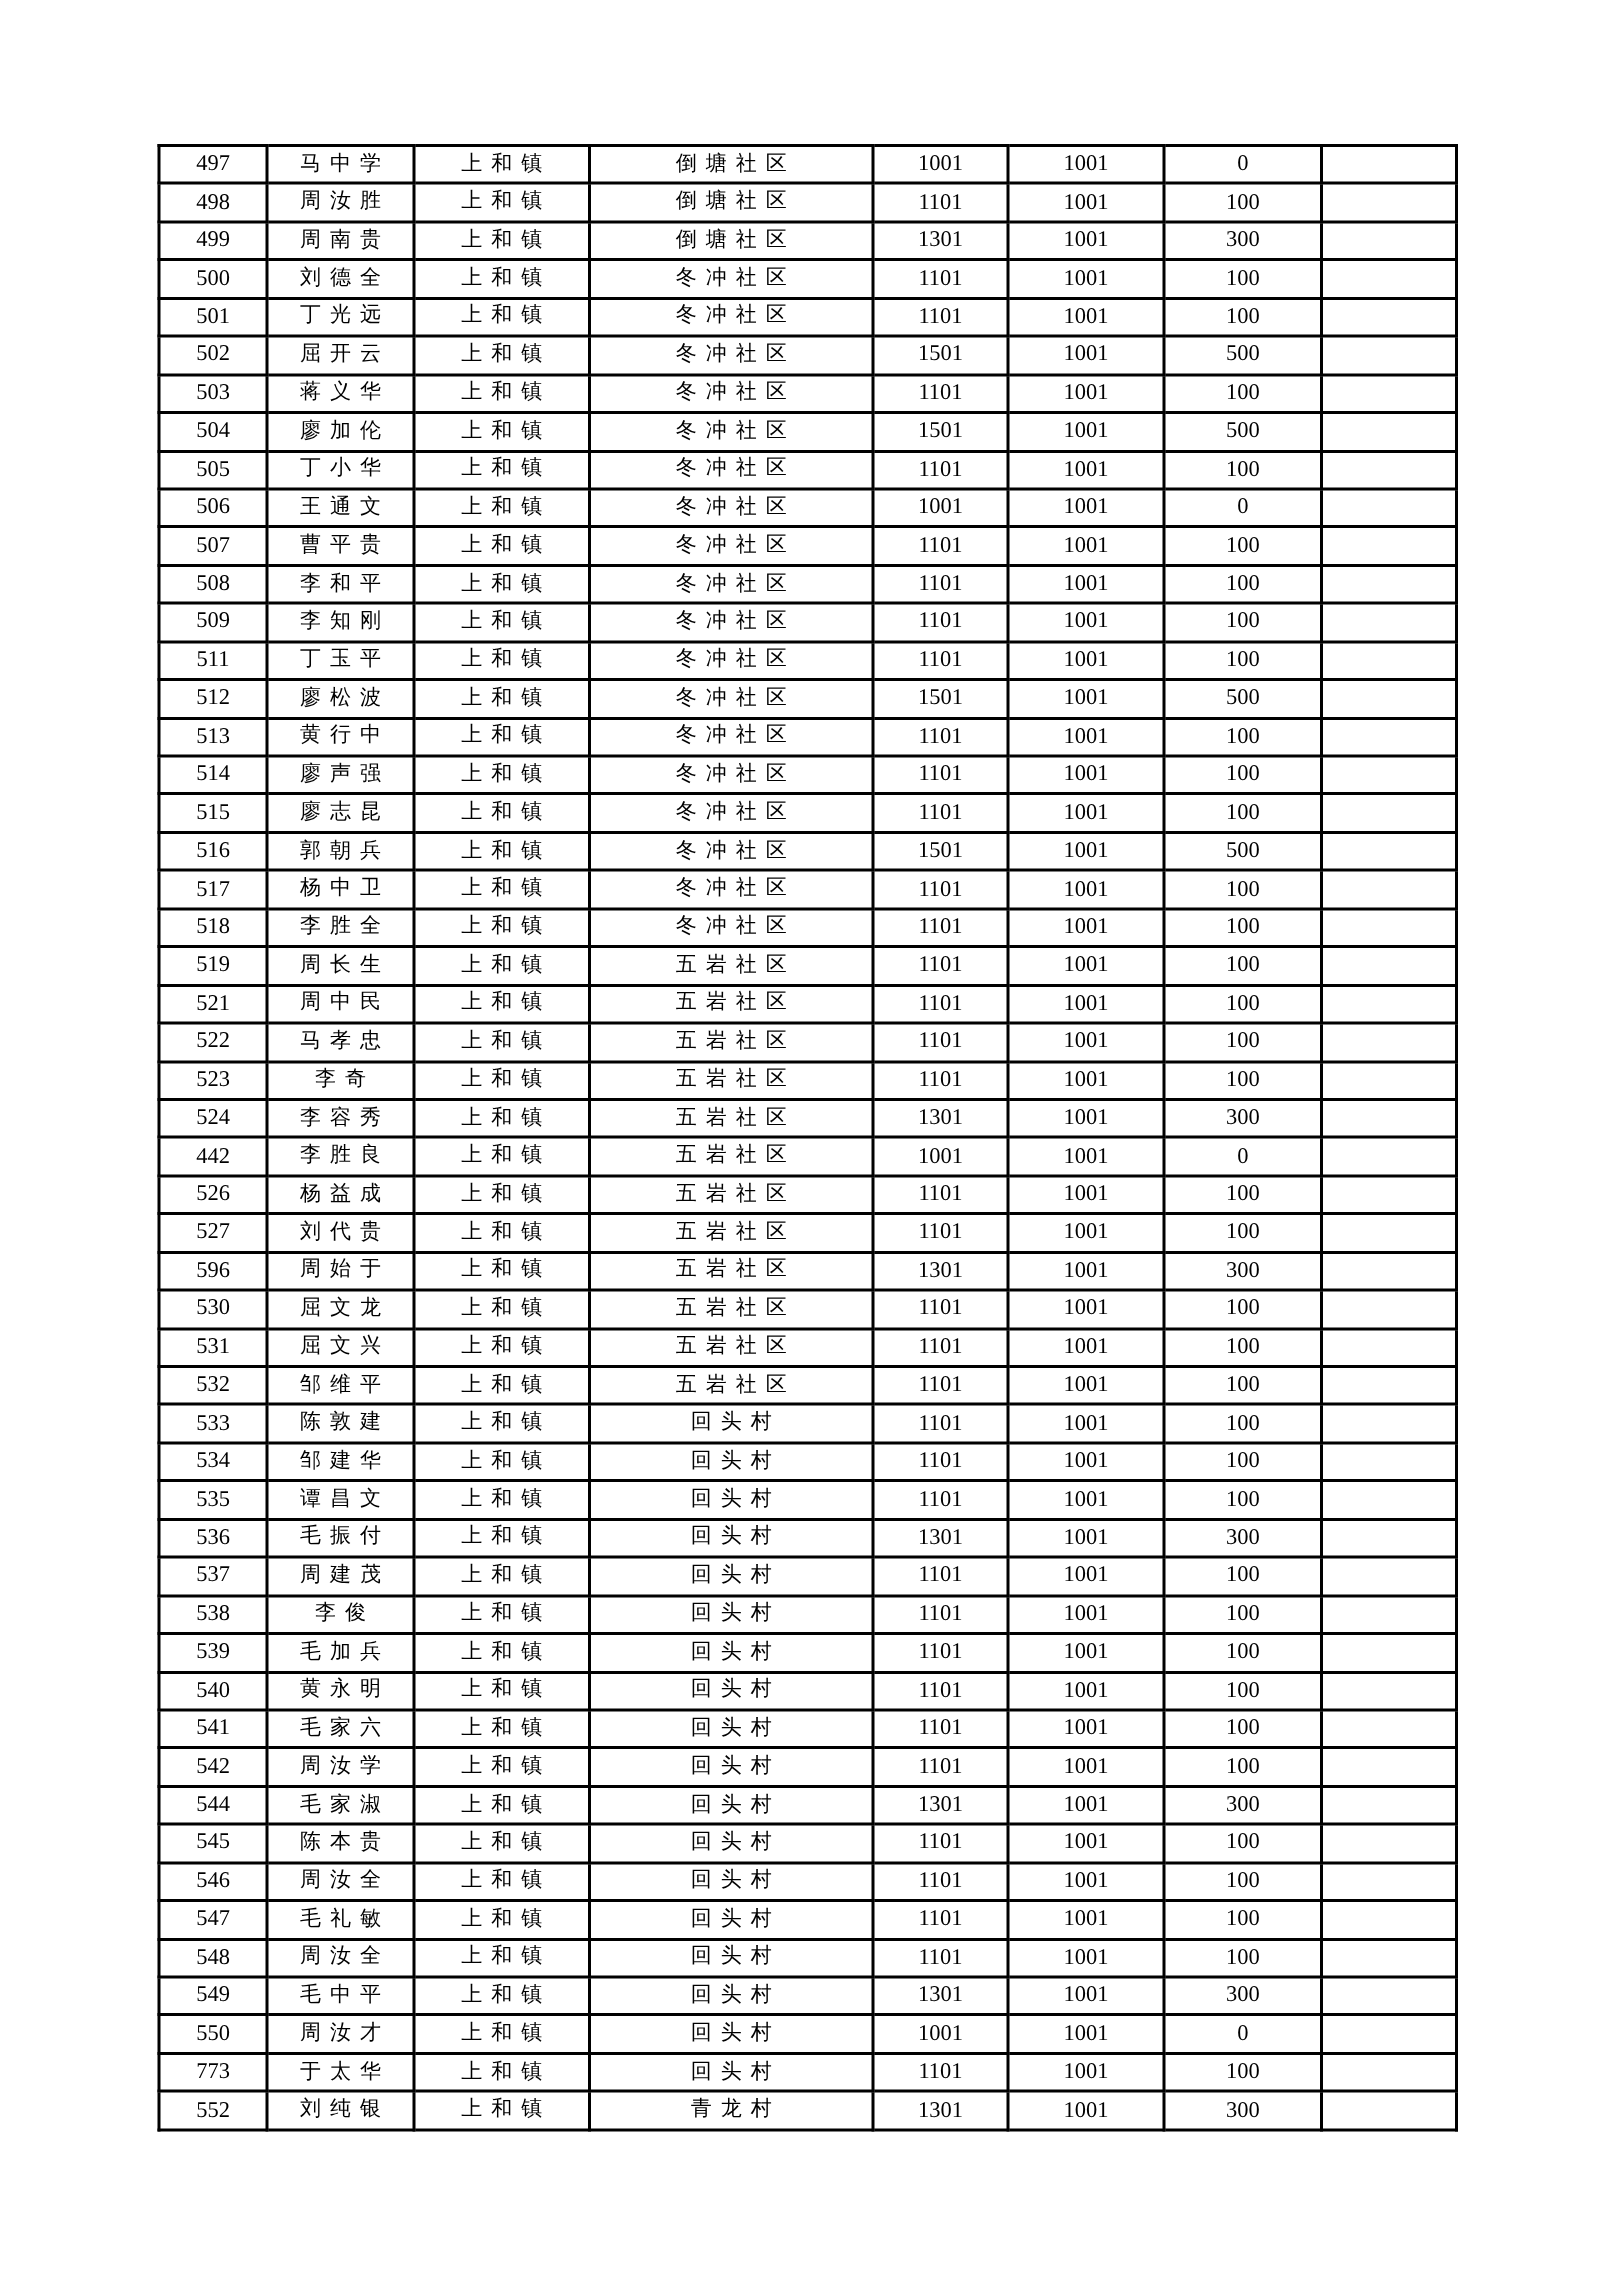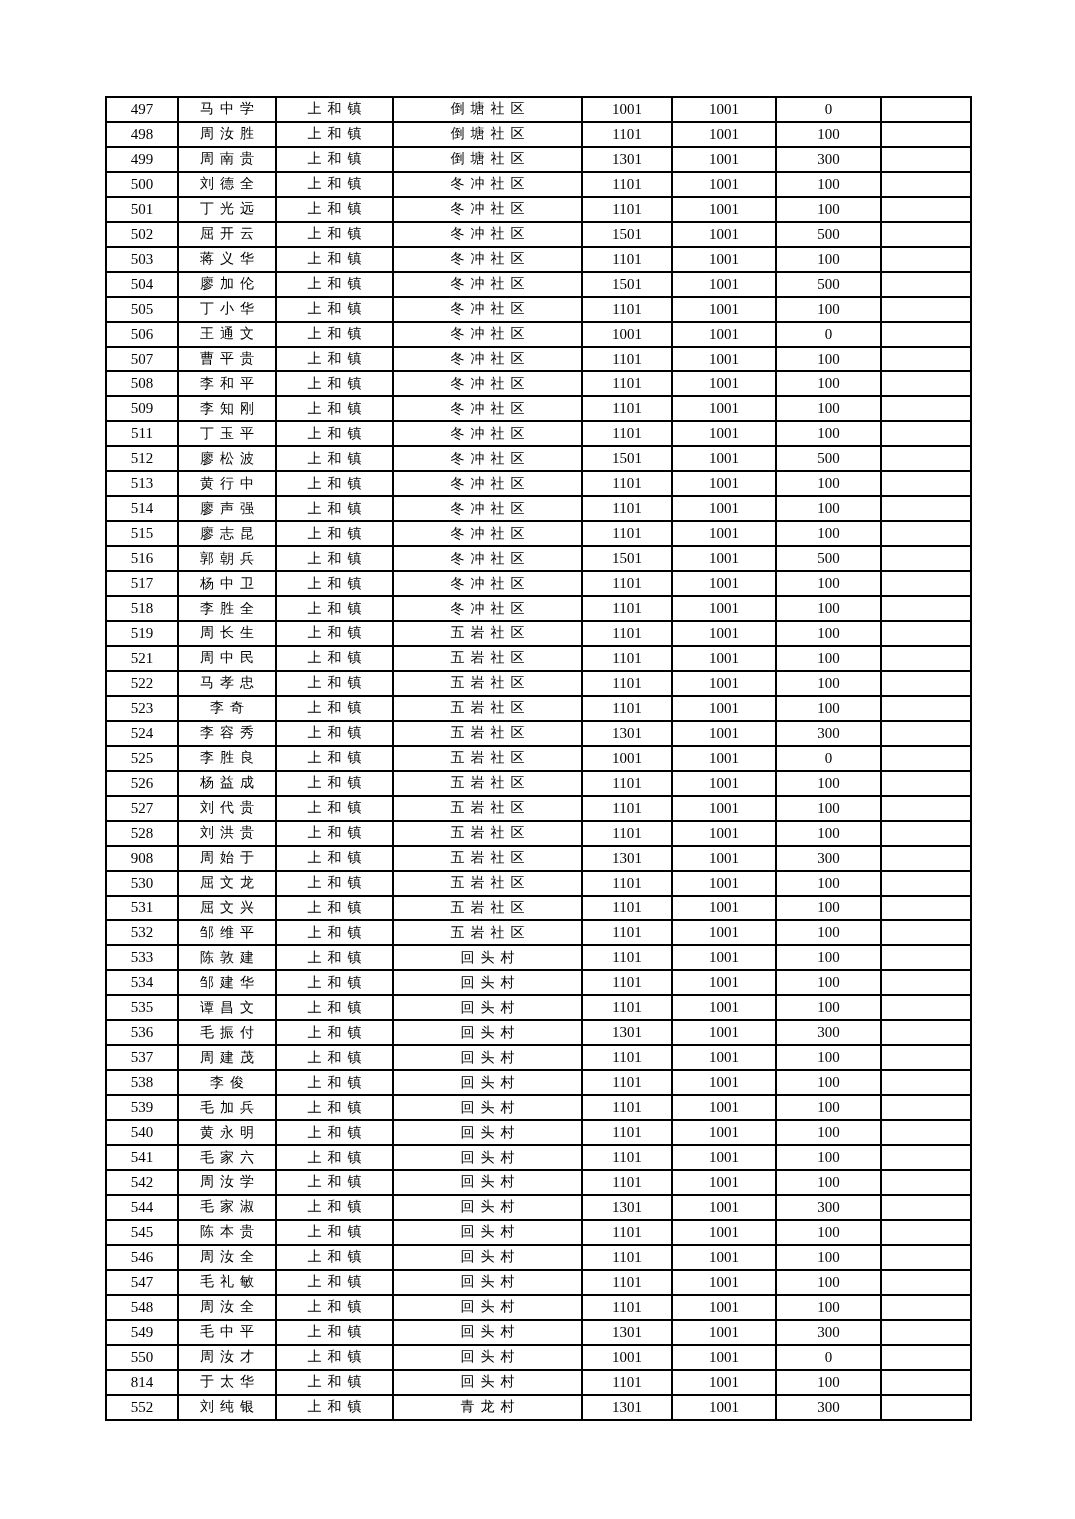--- a/index.html
+++ b/index.html
@@ -319,21 +319,21 @@
           <td class="num">524</td>
           <td class="zh">李容秀</td>
           <td class="zh">上和镇</td>
           <td class="zh">五岩社区</td>
           <td class="num">1301</td>
           <td class="num">1001</td>
           <td class="num">300</td>
           <td class="blank"></td>
         </tr>
         <tr>
-          <td class="num">525</td>
+          <td class="num">442</td>
           <td class="zh">李胜良</td>
           <td class="zh">上和镇</td>
           <td class="zh">五岩社区</td>
           <td class="num">1001</td>
           <td class="num">1001</td>
           <td class="num">0</td>
           <td class="blank"></td>
         </tr>
         <tr>
           <td class="num">526</td>
@@ -349,31 +349,21 @@
           <td class="num">527</td>
           <td class="zh">刘代贵</td>
           <td class="zh">上和镇</td>
           <td class="zh">五岩社区</td>
           <td class="num">1101</td>
           <td class="num">1001</td>
           <td class="num">100</td>
           <td class="blank"></td>
         </tr>
         <tr>
-          <td class="num">528</td>
-          <td class="zh">刘洪贵</td>
-          <td class="zh">上和镇</td>
-          <td class="zh">五岩社区</td>
-          <td class="num">1101</td>
-          <td class="num">1001</td>
-          <td class="num">100</td>
-          <td class="blank"></td>
-        </tr>
-        <tr>
-          <td class="num">908</td>
+          <td class="num">596</td>
           <td class="zh">周始于</td>
           <td class="zh">上和镇</td>
           <td class="zh">五岩社区</td>
           <td class="num">1301</td>
           <td class="num">1001</td>
           <td class="num">300</td>
           <td class="blank"></td>
         </tr>
         <tr>
           <td class="num">530</td>
@@ -569,21 +559,21 @@
           <td class="num">550</td>
           <td class="zh">周汝才</td>
           <td class="zh">上和镇</td>
           <td class="zh">回头村</td>
           <td class="num">1001</td>
           <td class="num">1001</td>
           <td class="num">0</td>
           <td class="blank"></td>
         </tr>
         <tr>
-          <td class="num">814</td>
+          <td class="num">773</td>
           <td class="zh">于太华</td>
           <td class="zh">上和镇</td>
           <td class="zh">回头村</td>
           <td class="num">1101</td>
           <td class="num">1001</td>
           <td class="num">100</td>
           <td class="blank"></td>
         </tr>
         <tr>
           <td class="num">552</td>

